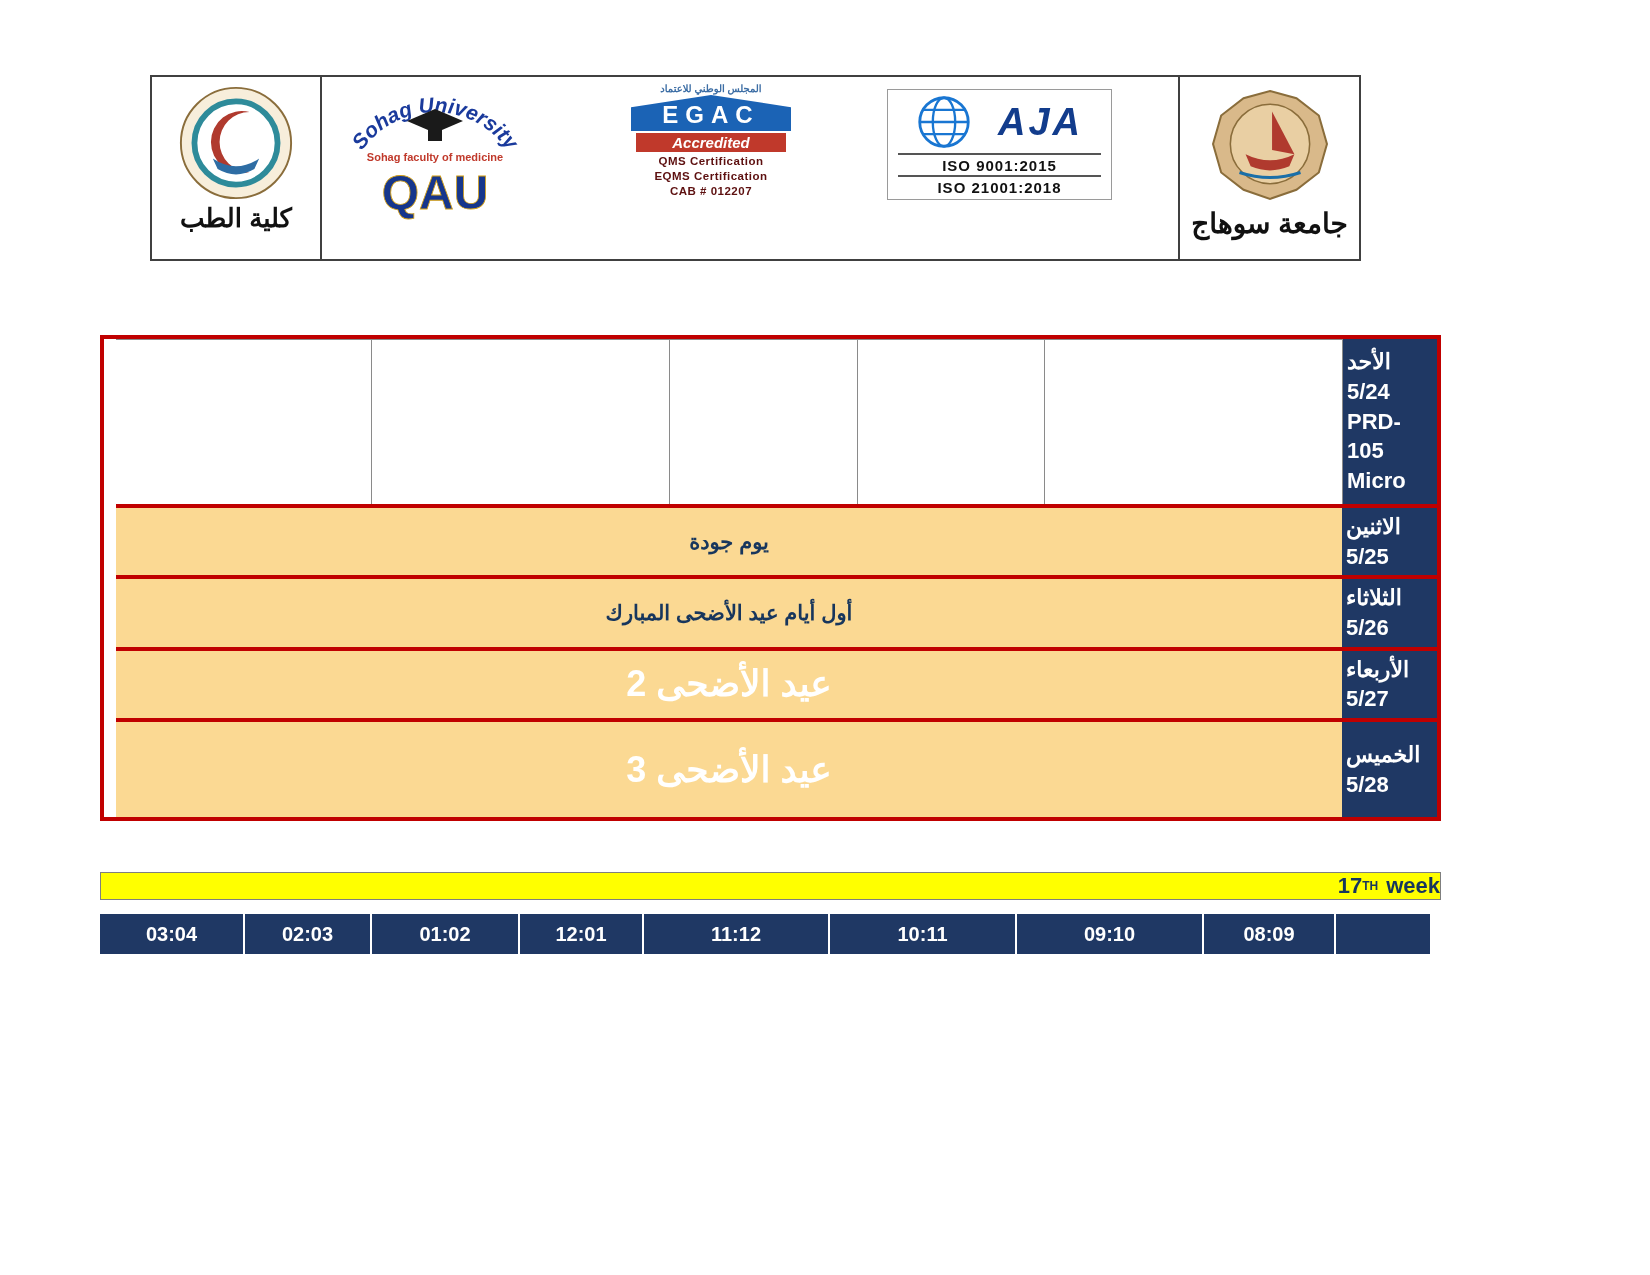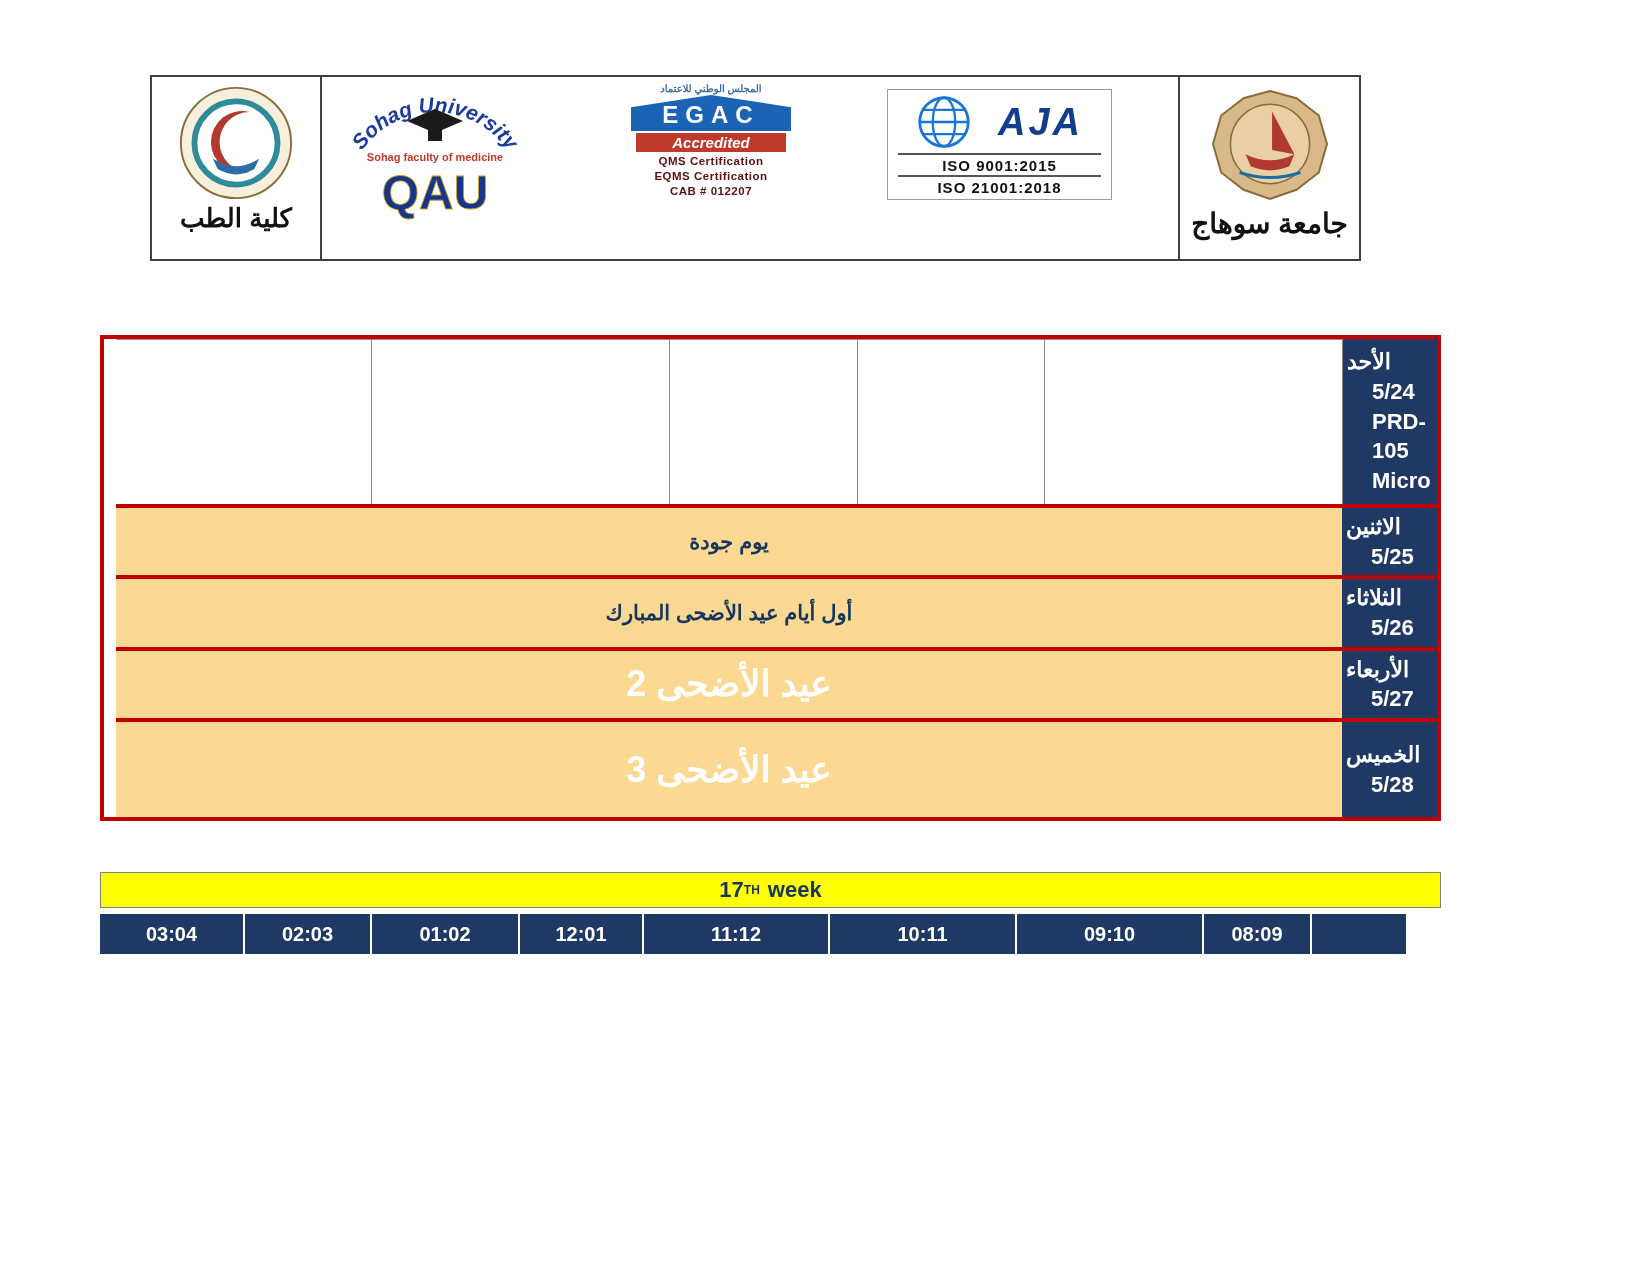--- a/index.html
+++ b/index.html
@@ -132,45 +132,45 @@
     flex: none;
     background: #1F3864;
     color: #ffffff;
     font-weight: bold;
     font-size: 22px;
     line-height: 1.35;
     padding: 4px 6px 4px 4px;
     display: flex; flex-direction: column; justify-content: center;
     text-align: left;
   }
-  .day-cell .num { direction: ltr; margin-left: 25px; }
+  .day-cell .num { direction: ltr; }
   .cells { flex: 1; display: flex; background: #ffffff; border-top: 1px solid #8a8a8a; }
   .cell { border-left: 1px solid #8a8a8a; }
   .cell:last-child { border-left: none; }
   .r1 { min-height: 165px; }
   .r1 .day-cell { border-left: 1px solid #8a8a8a; }
   .holiday {
     flex: 1;
     background: #FBD993;
     display: flex; align-items: center; justify-content: center;
     direction: rtl;
   }
   .holiday-dark { color: #17365D; font-weight: bold; font-size: 21px; }
   .holiday-white { color: #FFFFFF; font-weight: bold; font-size: 36px; }
   .r2, .r3, .r4 { min-height: 69px; }
   .r5 { min-height: 99px; }
 
   
   .week-banner {
     position: absolute;
     left: 100px; top: 872px;
-    width: 1341px; height: 36px;
+    width: 1341px; height: 28px;
     background: #FFFF00;
     border: 1px solid #7f7f7f;
-    display: flex; align-items: center; justify-content: center;
+    display: flex; align-items: center; justify-content: flex-end;
     color: #17365D; font-weight: bold; font-size: 22px;
   }
   .week-banner sup { font-size: 12px; margin-right: 8px; }
 
   
   .time-row {
     position: absolute;
     left: 100px; top: 914px;
     width: 1341px; height: 40px;
     display: flex;
@@ -318,17 +318,17 @@
   </div>
 
   <div class="time-row">
     <div class="time-cell" style="width:143px">03:04</div>
     <div class="time-cell" style="width:127px">02:03</div>
     <div class="time-cell" style="width:148px">01:02</div>
     <div class="time-cell" style="width:124px">12:01</div>
     <div class="time-cell" style="width:186px">11:12</div>
     <div class="time-cell" style="width:187px">10:11</div>
     <div class="time-cell" style="width:187px">09:10</div>
-    <div class="time-cell" style="width:108px">08:09</div>
+    <div class="time-cell" style="width:132px">08:09</div>
     <div class="time-cell" style="width:96px"></div>
   </div>
 
 </div>
 
 </body></html>

